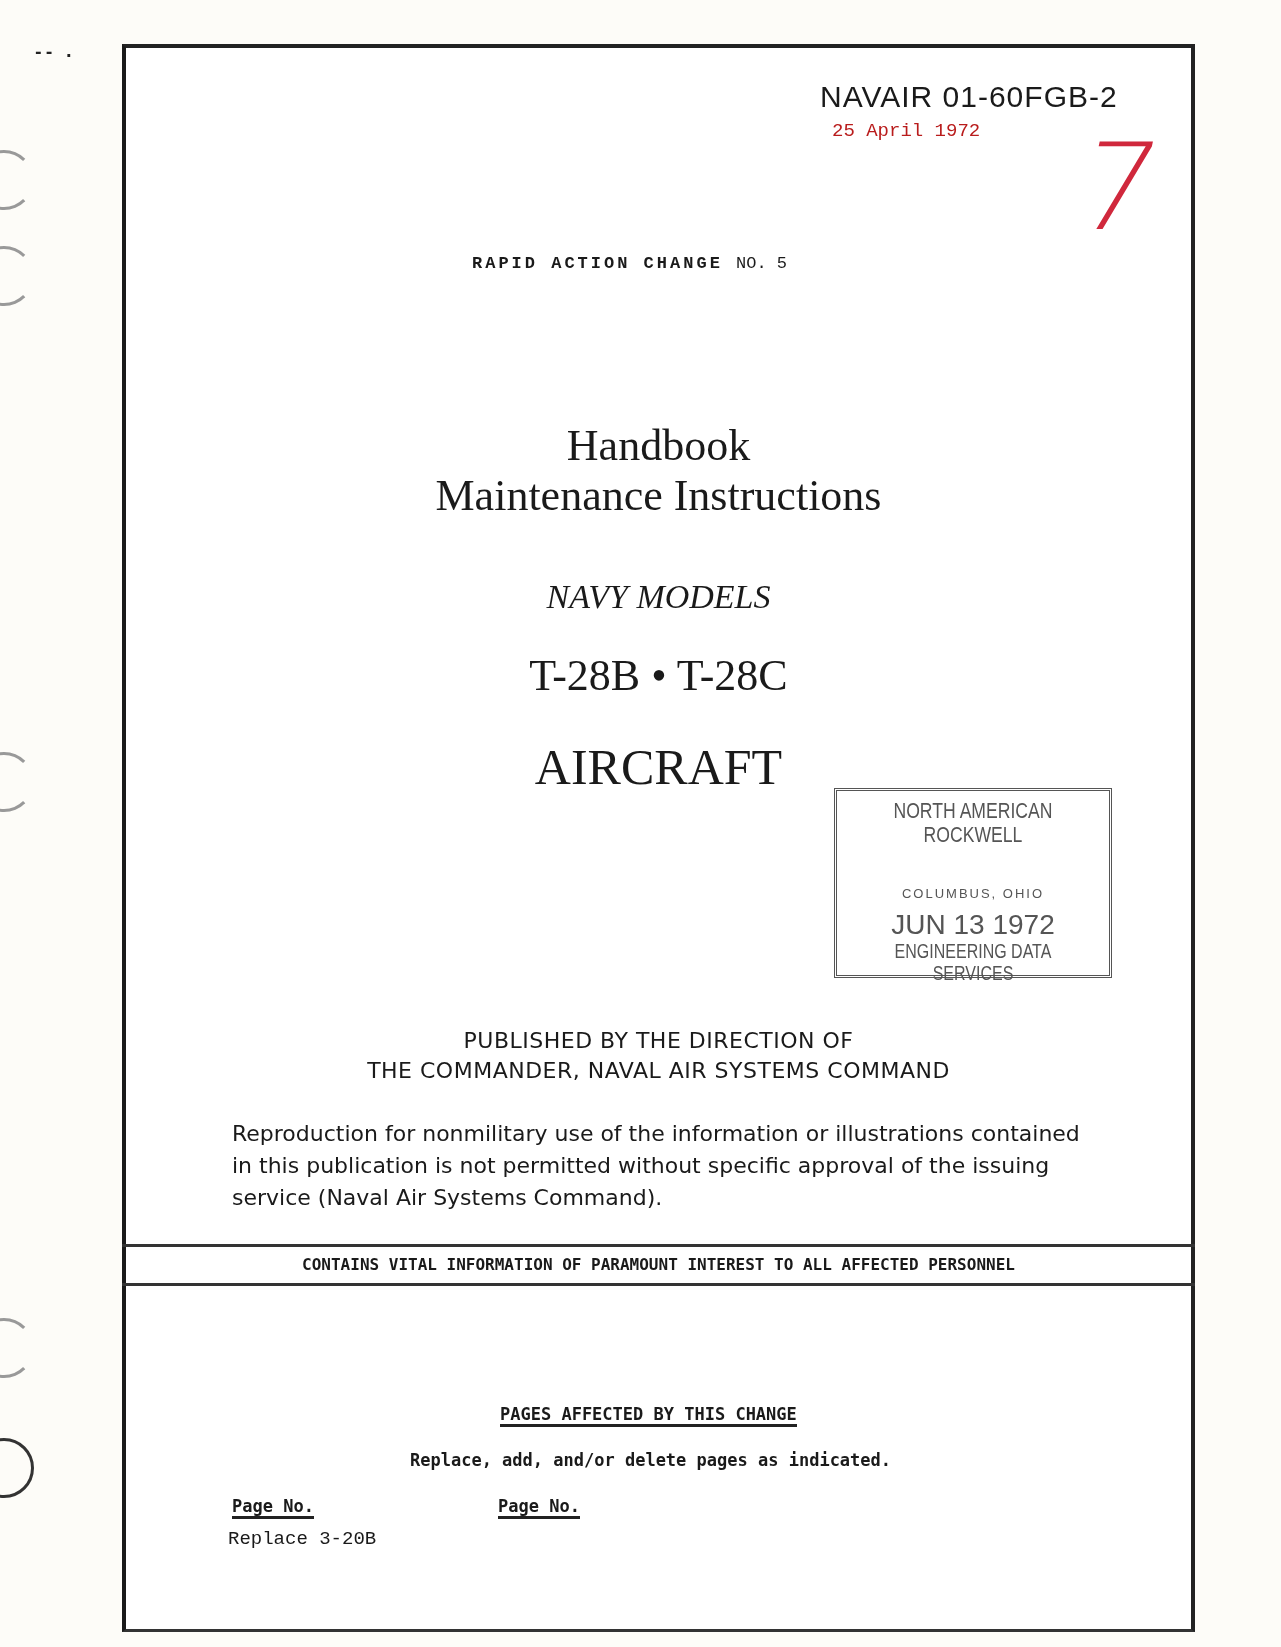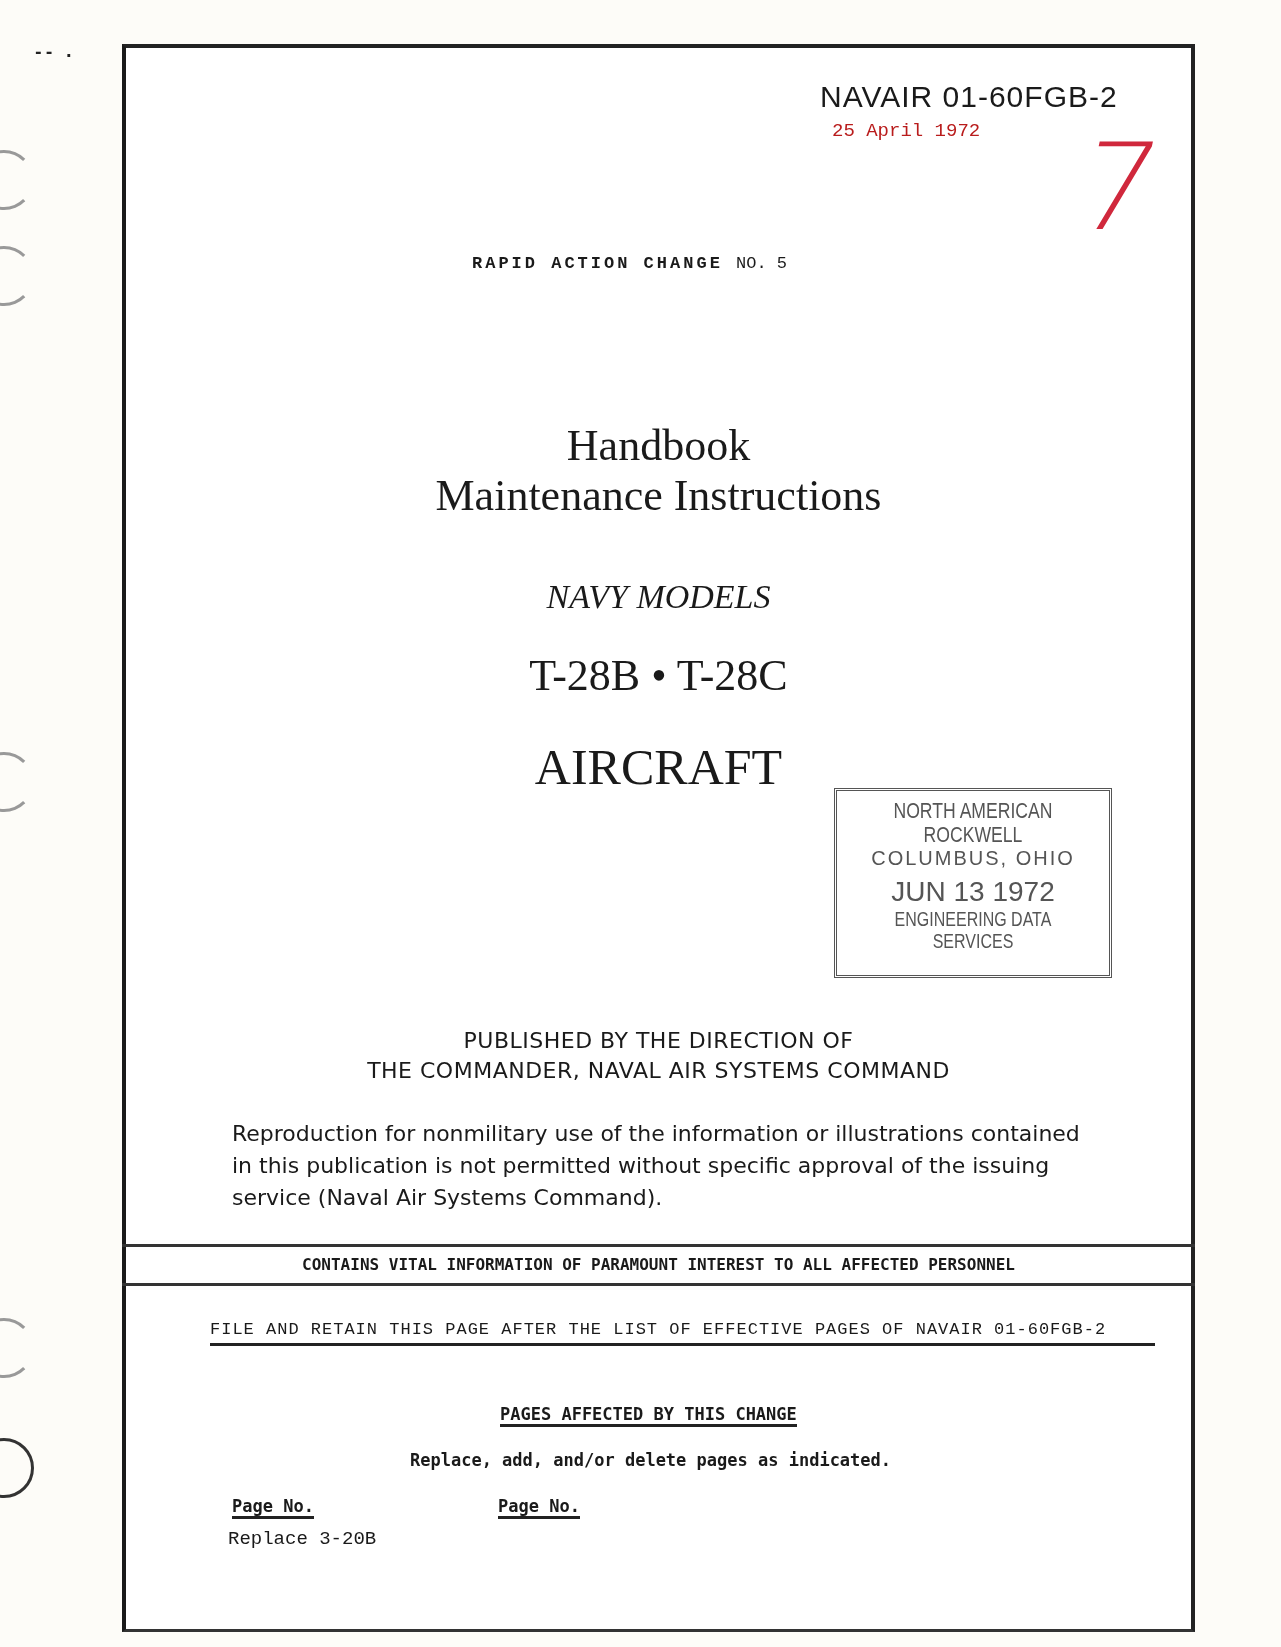--- a/index.html
+++ b/index.html
@@ -29,21 +29,21 @@
     .t2 { top:470px; font-size:44px; }
     .t3 { top:578px; font-size:34px; font-style:italic; }
     .t4 { top:650px; font-size:44px; }
     .t5 { top:738px; font-size:50px; }
     .stamp {
       left:834px; top:788px; width:278px; height:190px; border:3px double #555;
       box-sizing:border-box; text-align:center; color:#555; font-family:"Liberation Sans Narrow","Liberation Sans", sans-serif;
     }
     .stamp div { line-height:1.1; }
     .stamp .s1 { margin-top:8px; font-size:22px; transform:scaleX(0.8); }
-    .stamp .s2 { font-size:20px; letter-spacing:2px; }
+    .stamp .s2 { font-size:13px; letter-spacing:2px;margin-top:40px; }
     .stamp .s3 { font-size:28px; margin-top:8px; }
     .stamp .s4 { font-size:32px; letter-spacing:8px; margin-top:6px; color:#777; }
     .stamp .s5 { font-size:20px; transform:scaleX(0.8); }
     .pub { font:bold 22px "DejaVu Sans", sans-serif; font-weight:normal; letter-spacing:0.5px; }
     .pub1 { top:1028px; } .pub2 { top:1058px; }
     .repro { left:232px; top:1118px; width:870px; font:22px "DejaVu Sans", sans-serif; line-height:32px; color:#1a1a1a; }
     .band { left:122px; width:1073px; top:1244px; height:42px; border-top:3px solid #333; border-bottom:3px solid #333; box-sizing:border-box; text-align:center; font:bold 16px "DejaVu Sans Mono", monospace; line-height:36px; color:#1a1a1a; transform:scaleX(1); }
     .file { left:210px; top:1318px; font:17px "Liberation Mono", monospace; color:#1a1a1a; letter-spacing:1px; }
     .file div { border-bottom:3px solid #222; padding-bottom:1px; line-height:24px; }
     .file .l1 { width:945px; }
@@ -89,21 +89,20 @@
 </div>
 
 <div class="abs centered pub pub1">PUBLISHED BY THE DIRECTION OF</div>
 <div class="abs centered pub pub2">THE COMMANDER, NAVAL AIR SYSTEMS COMMAND</div>
 
 <div class="abs repro">Reproduction for nonmilitary use of the information or illustrations contained in this publication is not permitted without specific approval of the issuing service (Naval Air Systems Command).</div>
 
 <div class="abs band">CONTAINS VITAL INFORMATION OF PARAMOUNT INTEREST TO ALL AFFECTED PERSONNEL</div>
 
 <div class="abs file">
-  <div class="l1">FILE AND RETAIN THIS PAGE AFTER THE LIST OF EFFECTIVE PAGES OF NAVAIR 01-60FGB-2</div>
 </div>
 
 <div class="abs pages-title">PAGES AFFECTED BY THIS CHANGE</div>
 <div class="abs pages-sub">Replace, add, and/or delete pages as indicated.</div>
 
 <div class="abs colh colh1">Page No.</div>
 <div class="abs colh colh2">Page No.</div>
 
 <div class="abs entry">Replace 3-20B</div>
 

